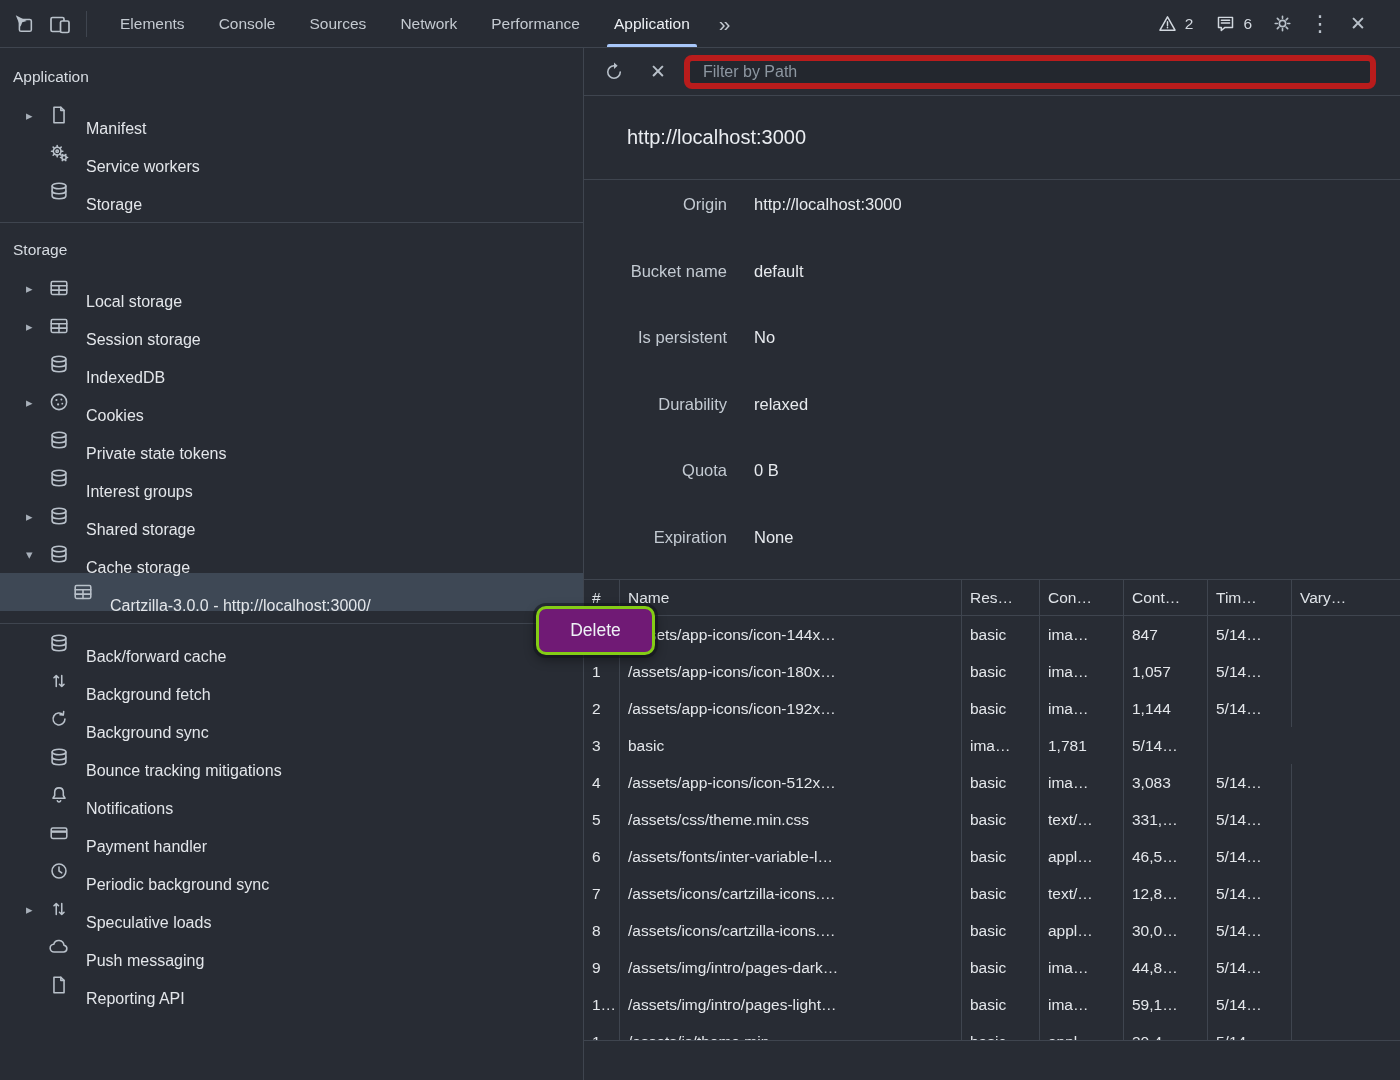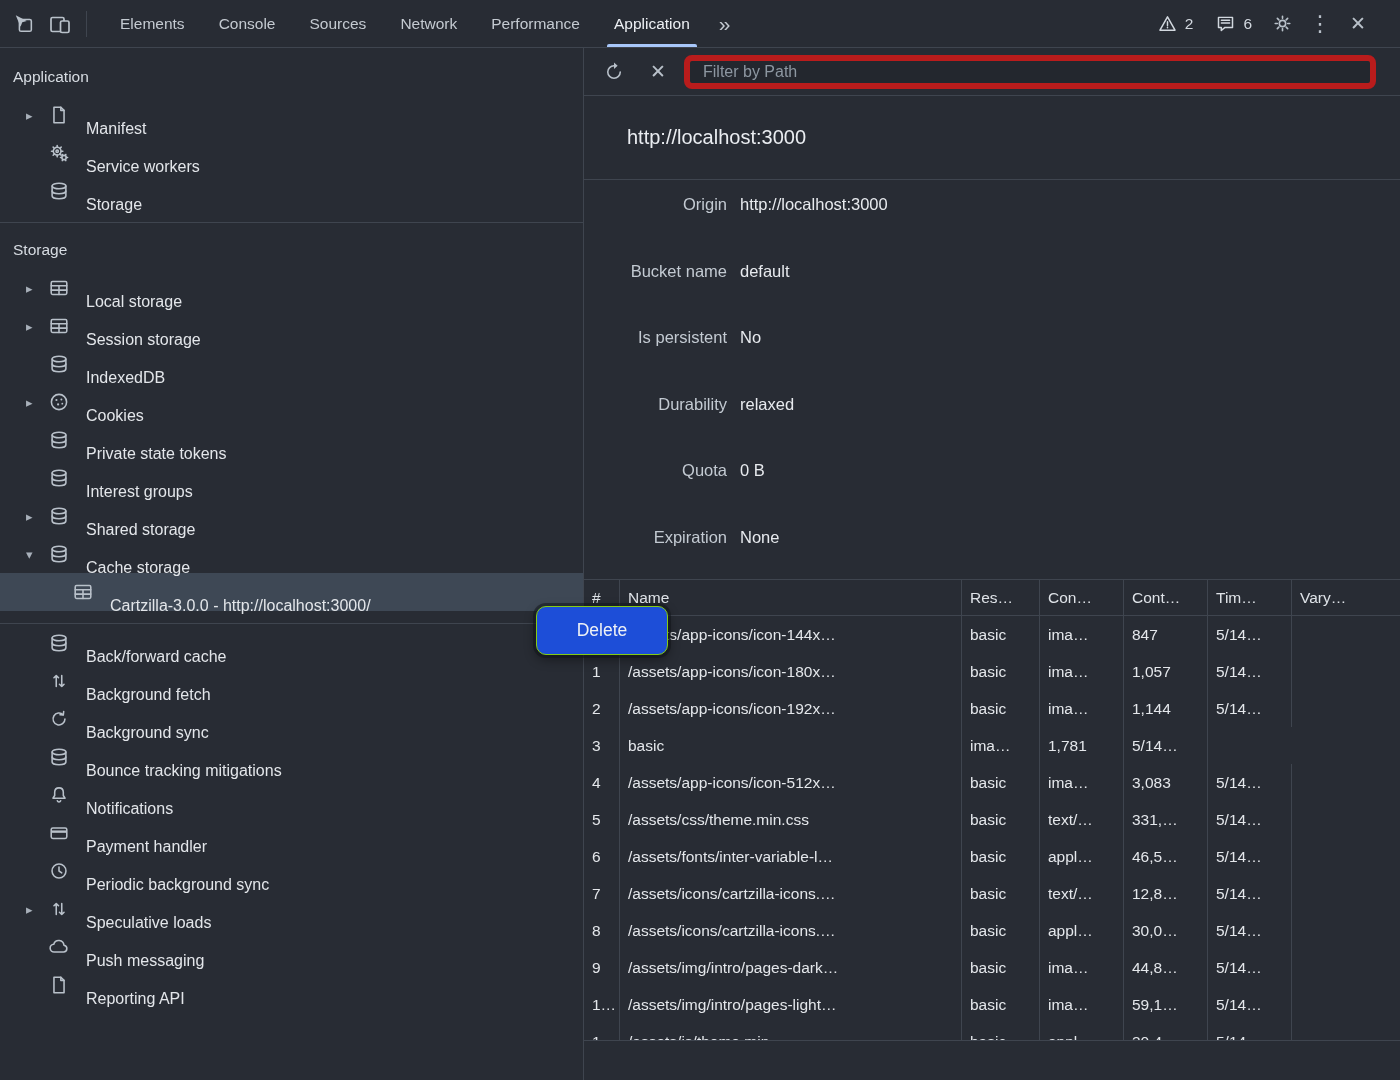--- a/index.html
+++ b/index.html
@@ -55,37 +55,37 @@
   
   .main{flex:1;display:flex;flex-direction:column;min-width:0;}
   .panel-toolbar{height:48px;flex:0 0 auto;display:flex;align-items:center;gap:8px;padding:0 24px 0 12px;border-bottom:1px solid var(--border);}
   .filter-input{flex:1;height:34px;border:6px solid #b91c1c;border-radius:8px;background:rgba(0,0,0,0.10);
     color:var(--text);padding:0 13px;font-size:16px;outline:none;font-family:inherit;}
   .filter-input::placeholder{color:#8d97a1;}
   .panel-body{flex:1;display:flex;flex-direction:column;min-height:0;}
   .origin-title{height:84px;flex:0 0 auto;display:flex;align-items:center;padding-left:43px;
     font-size:20px;color:#eaedf1;border-bottom:1px solid var(--border);}
   .meta{flex:0 0 auto;}
-  .meta-row{display:grid;grid-template-columns:143px 1fr;column-gap:13px;height:66.5px;align-items:start;padding-top:14px;}
+  .meta-row{display:grid;grid-template-columns:143px 1fr;column-gap:27px;height:66.5px;align-items:start;padding-top:14px;}
   .meta-label{text-align:right;color:#c3cad2;font-size:16.5px;line-height:20px;}
   .meta-value{color:#e7eaee;font-size:16.5px;line-height:20px;}
 
   
   .table{flex:0 0 auto;height:462px;overflow:hidden;border-top:1px solid var(--border);border-bottom:1px solid var(--border);}
   .trow{display:grid;grid-template-columns:36px 342px 78px 84px 84px 84px 1fr;}
   .trow .cell{height:37px;line-height:37px;padding:0 8px;font-size:15.5px;border-right:1px solid var(--border);
     white-space:nowrap;overflow:hidden;color:#e4e7eb;}
   .trow .cell:last-child{border-right:none;}
   .thead .cell{height:36px;line-height:36px;color:#dfe3e8;border-bottom:1px solid var(--border);}
   .cell.cont{text-align:left;}
   .tfoot-strip{flex:1;}
 
   
-  .delete-popup{position:absolute;left:536px;top:606px;width:132px;height:49px;z-index:40;
-    background:#1d4ed8;border:1px solid #84cc16;border-radius:10px;
+  .delete-popup{position:absolute;left:536px;top:606px;width:119px;height:49px;z-index:40;
+    background:#701a75;border:3px solid #84cc16;border-radius:10px;
     box-shadow:0 0 0 3px rgba(18,22,27,.55),0 4px 12px rgba(0,0,0,.45);
     display:flex;align-items:center;justify-content:center;
     font-size:17.5px;color:#eef1f5;cursor:pointer;}
 </style>
 </head>
 <body>
 
 <svg width="0" height="0" style="position:absolute" aria-hidden="true">
   <defs>
     <symbol id="sym-doc" viewBox="0 0 24 24">

